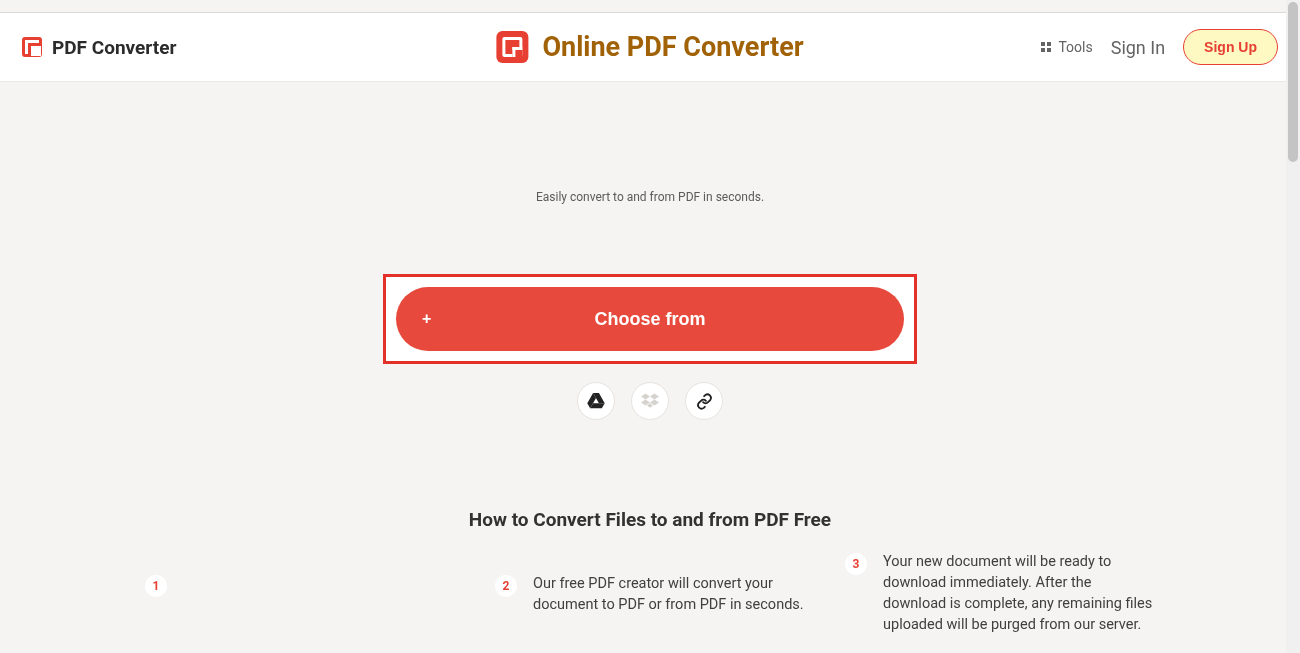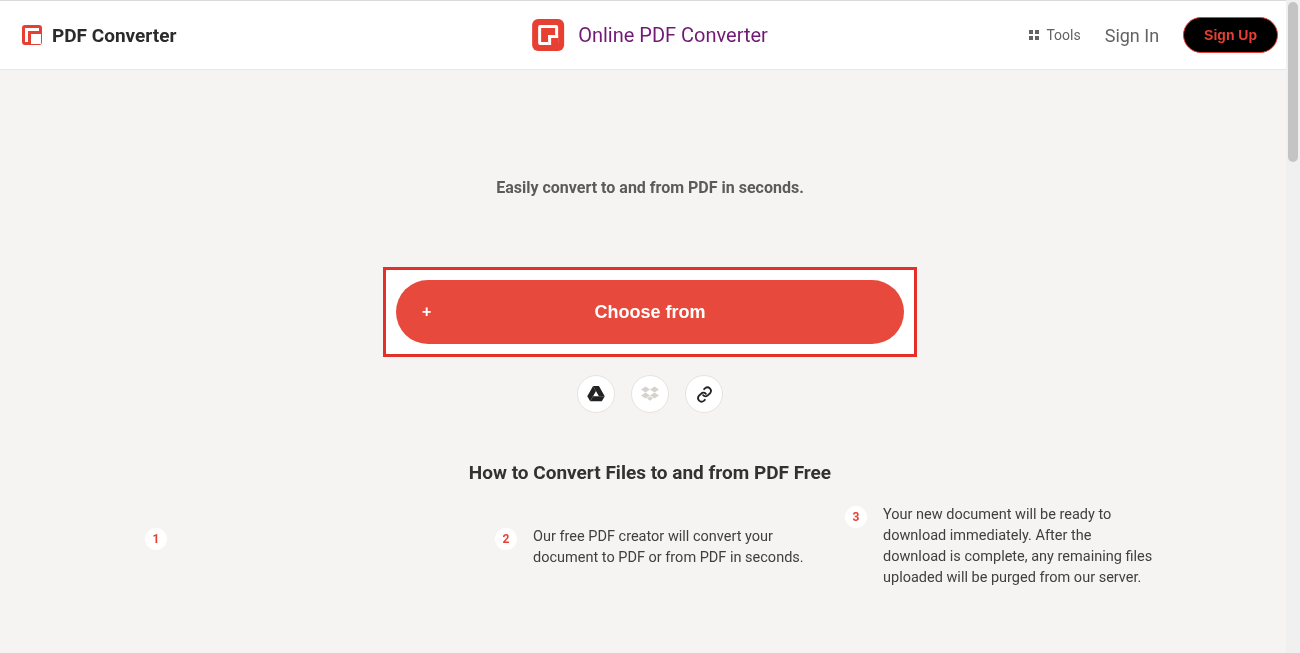--- a/index.html
+++ b/index.html
@@ -27,20 +27,21 @@
   }
   .topbar {
     height: 70px;
     background: #ffffff;
     border-top: 1px solid #d9d9d9;
     border-bottom: 1px solid #eae8e6;
     display: flex;
     align-items: center;
     padding: 0 22px;
     position: relative;
+    margin-top: 12px;
   }
   .brand-left {
     display: flex;
     align-items: center;
     gap: 10px;
   }
   .brand-left .logo-sq {
     width: 20px; height: 20px;
     border: 3px solid #e74033;
     border-radius: 3px;
@@ -88,29 +89,29 @@
   .brand-center .logo-big::after {
     content: "";
     position: absolute;
     bottom: 6px; right: 6px;
     width: 7px; height: 7px;
     background: #e74033;
     border-top: 3px solid #fff;
     border-left: 3px solid #fff;
   }
   .brand-center-text {
-    font-size: 20px;
-    font-weight: 400;
-    color: #701a75;
+    font-size: 27px;
+    font-weight: 700;
+    color: #a16207;
   }
   .nav-right {
     margin-left: auto;
     display: flex;
     align-items: center;
-    gap: 24px;
+    gap: 18px;
   }
   .tools-link {
     display: flex;
     align-items: center;
     gap: 7px;
     font-size: 14px;
     color: #636363;
     cursor: pointer;
   }
   .grid-icon {
@@ -124,35 +125,35 @@
     width: 4px; height: 4px;
   }
   .signin-link {
     font-size: 18px;
     color: #636363;
     cursor: pointer;
   }
   .signup-btn {
     border: 1.5px solid #e74033;
     color: #e74033;
-    background: #000000;
+    background: #fef9c3;
     border-radius: 22px;
     padding: 9px 20px;
     font-size: 14px;
     font-weight: 600;
     cursor: pointer;
   }
   .main {
     padding-top: 108px;
     text-align: center;
   }
   .subtitle {
-    font-size: 16px;
+    font-size: 12px;
     color: #5b5b5b;
-    font-weight: 700;
+    font-weight: 400;
   }
   .choose-wrap {
     width: 534px;
     margin: 70px auto 0;
     border: 3px solid #e33129;
     padding: 10px;
     background: #fff;
   }
   .choose-btn {
     width: 100%;
@@ -185,21 +186,21 @@
     width: 38px; height: 38px;
     border-radius: 50%;
     border: 1px solid #e6e3e0;
     background: #fff;
     display: flex;
     align-items: center;
     justify-content: center;
     cursor: pointer;
   }
   .howto-title {
-    margin-top: 48px;
+    margin-top: 88px;
     font-size: 19px;
     font-weight: 700;
     color: #323233;
   }
   .steps {
     margin: 42px auto 0;
     width: 1010px;
     display: flex;
     gap: 40px;
     text-align: left;

